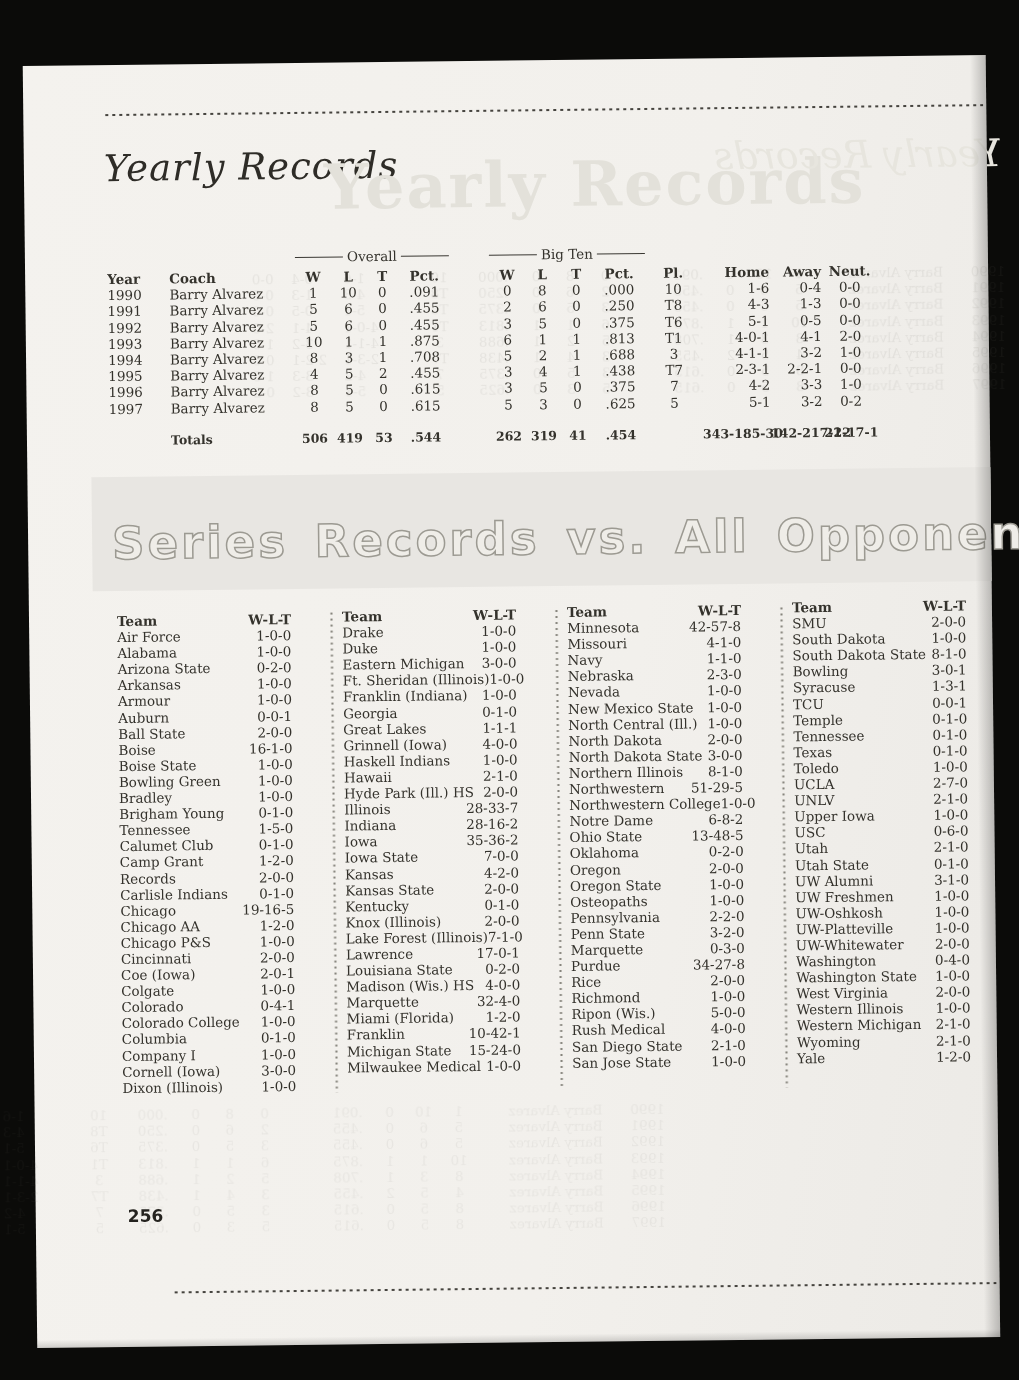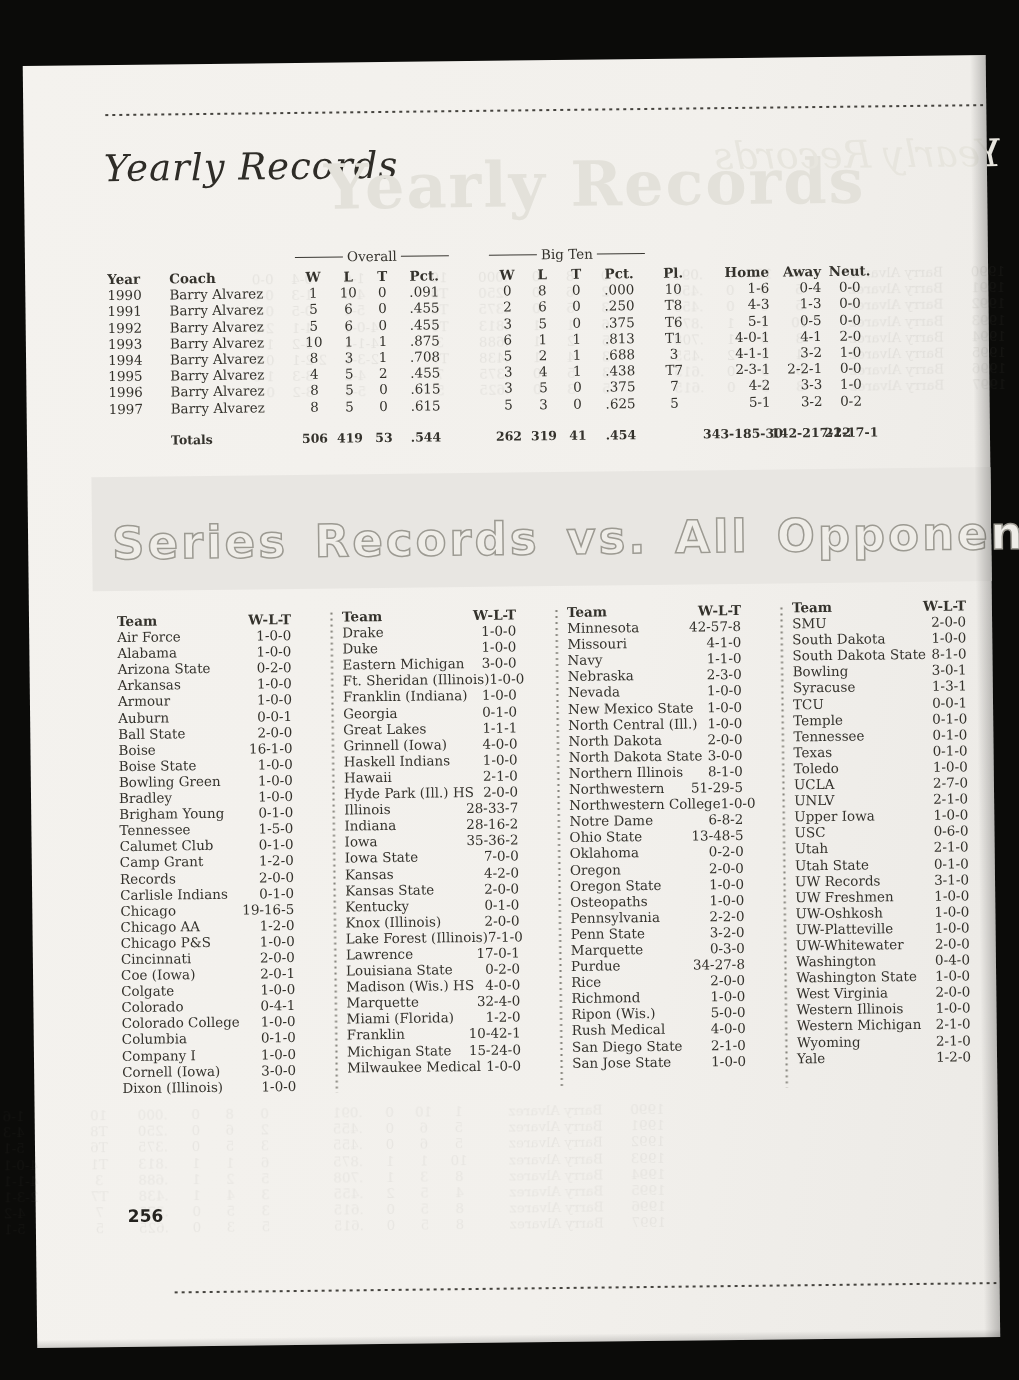--- a/index.html
+++ b/index.html
@@ -835,21 +835,21 @@
           </div>
           <div class="srow">
             <span class="sname">Utah</span>
             <span class="srec">2-1-0</span>
           </div>
           <div class="srow">
             <span class="sname">Utah State</span>
             <span class="srec">0-1-0</span>
           </div>
           <div class="srow">
-            <span class="sname">UW Records</span>
+            <span class="sname">UW Alumni</span>
             <span class="srec">3-1-0</span>
           </div>
           <div class="srow">
             <span class="sname">UW Freshmen</span>
             <span class="srec">1-0-0</span>
           </div>
           <div class="srow">
             <span class="sname">UW-Oshkosh</span>
             <span class="srec">1-0-0</span>
           </div>

